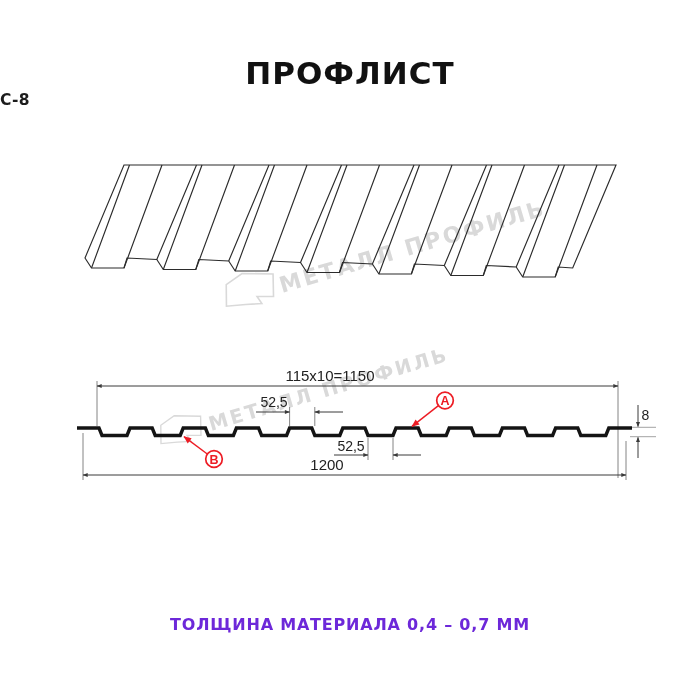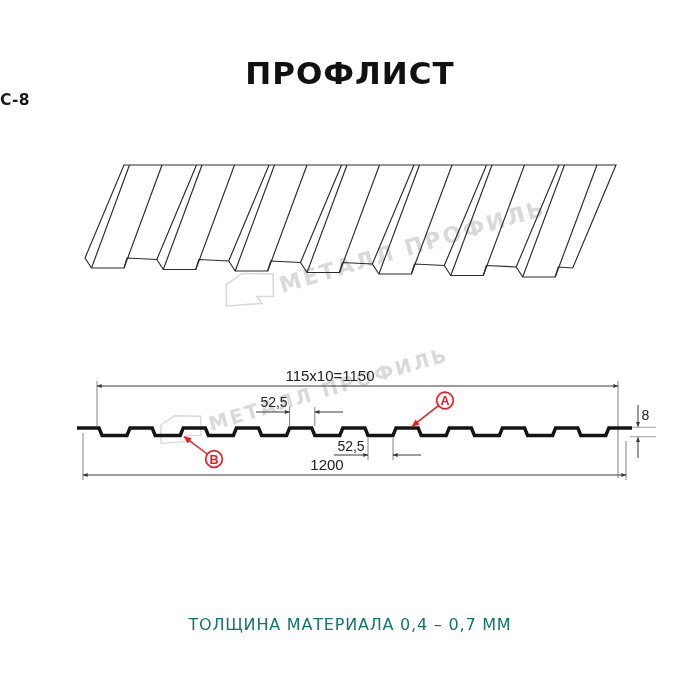--- a/index.html
+++ b/index.html
@@ -10,21 +10,21 @@
   .page-title{
     position:absolute;top:58px;left:0;width:700px;text-align:center;
     font-size:31px;font-weight:800;letter-spacing:1px;color:#111;line-height:1;
   }
   .profile-code{
     position:absolute;top:93px;left:0;width:700px;text-align:left;
     font-size:15.5px;font-weight:700;letter-spacing:.5px;color:#1c1c1c;line-height:1;
   }
   .thickness-note{
     position:absolute;top:617px;left:0;width:700px;text-align:center;
-    font-size:16px;font-weight:400;letter-spacing:.8px;color:#0f766e;line-height:1;
+    font-size:16px;font-weight:700;letter-spacing:.8px;color:#6d28d9;line-height:1;
   }
   svg#canvas{position:absolute;left:0;top:0;}
   .wm-text{
     font-family:"DejaVu Sans","Liberation Sans",sans-serif;
     font-weight:700;fill:#d9d9d9;letter-spacing:2.5px;
   }
   .wm-stroke{fill:none;stroke:#d9d9d9;stroke-width:1.6;}
   .sheet-line{fill:none;stroke:#2b2b2b;stroke-width:1.15;stroke-linejoin:miter;}
   .profile-line{fill:none;stroke:#141414;stroke-width:3.4;stroke-linejoin:miter;}
   .ext{stroke:#777;stroke-width:.9;fill:none;}

